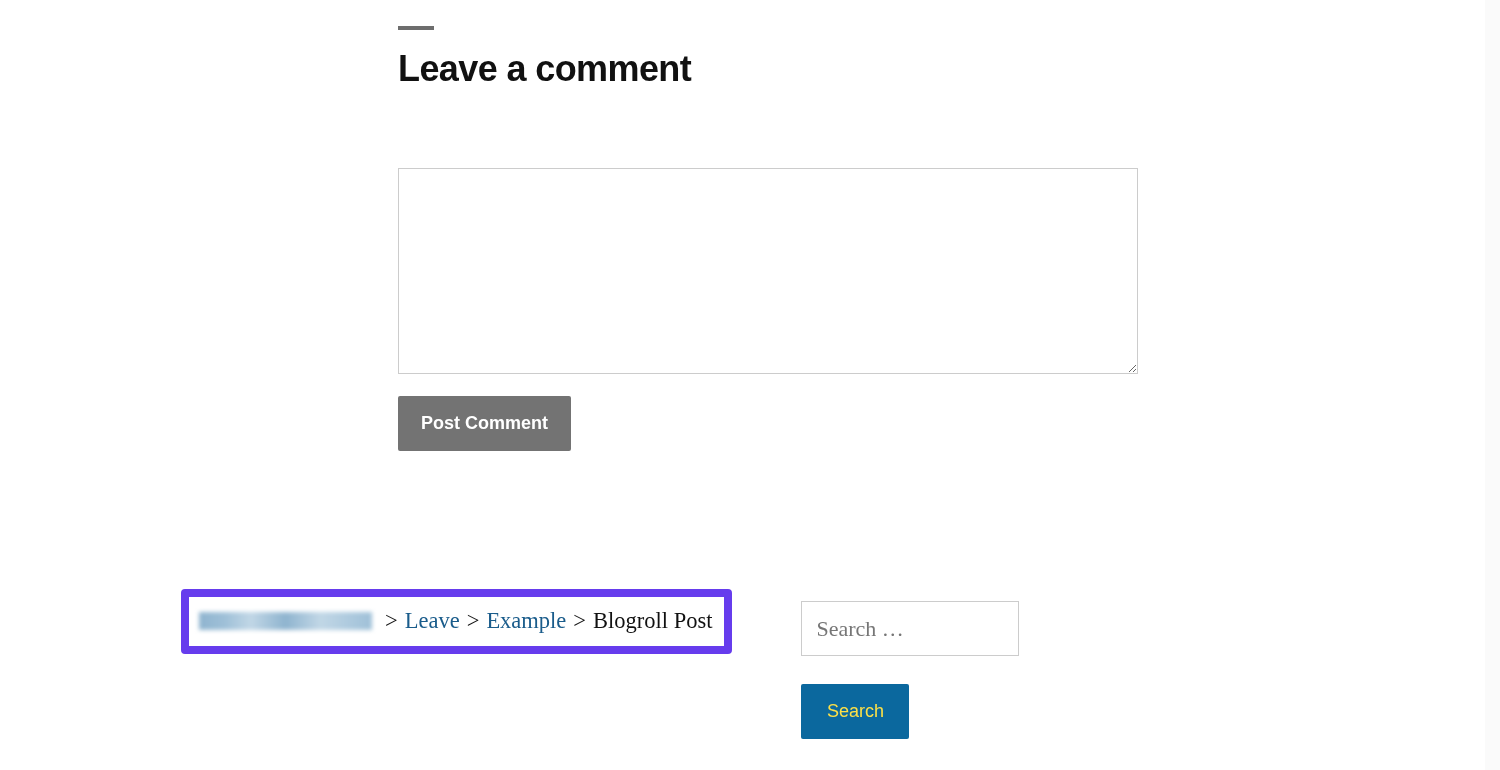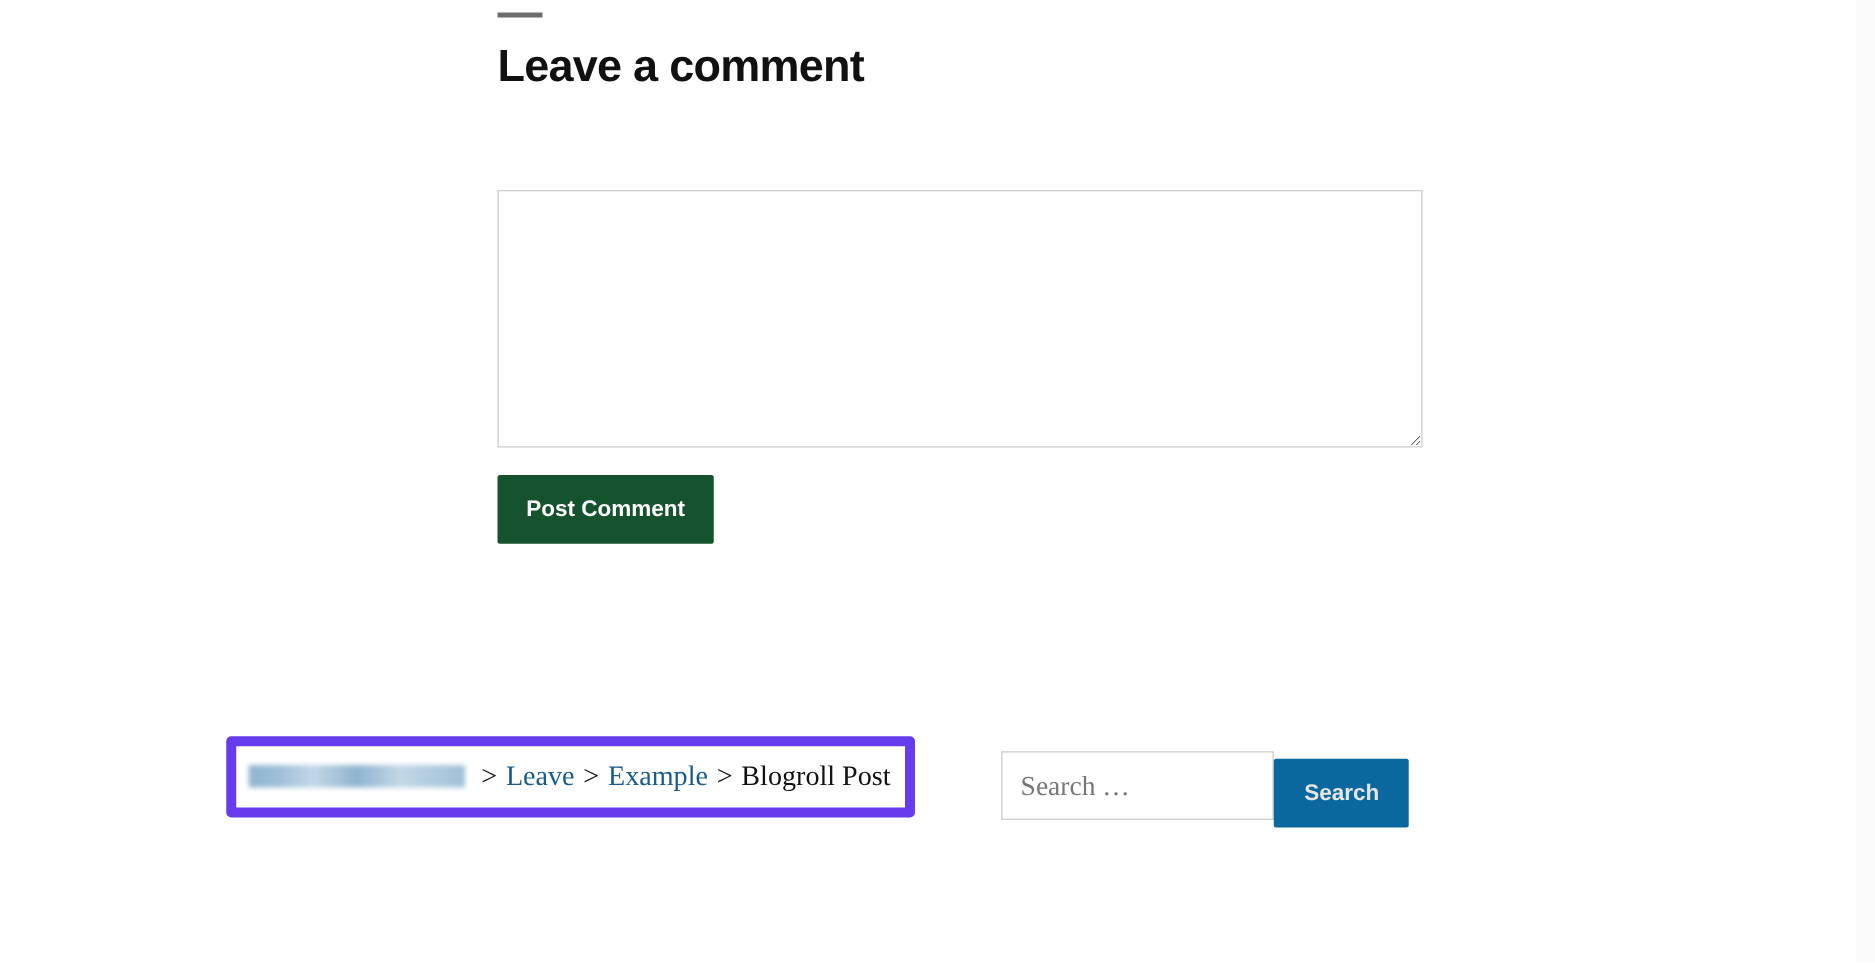--- a/index.html
+++ b/index.html
@@ -10,21 +10,21 @@
     body {
       font-family: -apple-system, BlinkMacSystemFont, "Segoe UI", "Helvetica Neue", Arial, sans-serif;
       background: #fff;
       width: 1500px;
       height: 770px;
       position: relative;
     }
     .content-wrap {
       margin-left: 398px;
       width: 740px;
-      padding-top: 10px;
+      padding-top: 26px;
     }
     .divider {
       width: 36px;
       height: 4px;
       background: #6d6d6d;
       margin-bottom: 18px;
     }
     .heading {
       font-size: 36px;
       font-weight: 700;
@@ -43,21 +43,21 @@
       height: 206px;
       border: 1px solid #ccc;
       padding: 10px;
       font-family: inherit;
       font-size: 16px;
       resize: both;
       display: block;
     }
     .post-comment-btn {
       margin-top: 22px;
-      background: #14532d;
+      background: #737373;
       color: #fff;
       border: none;
       padding: 17px 23px;
       font-size: 18px;
       font-weight: 700;
       cursor: pointer;
       border-radius: 2px;
     }
     .footer-row {
       position: absolute;
@@ -92,44 +92,44 @@
       margin: 0 7px;
     }
     .breadcrumb-link {
       color: #1a5c8b;
     }
     .breadcrumb-current {
       color: #111;
     }
     .search-col {
       display: flex;
-      flex-direction: row;
+      flex-direction: column;
       margin-top: 12px;
     }
     .search-input {
       width: 218px;
       height: 55px;
       border: 1px solid #ccc;
       padding: 0 14px;
       font-family: Georgia, "Times New Roman", serif;
       font-size: 22px;
       color: #666;
     }
     .search-input::placeholder {
       color: #767676;
     }
     .search-btn {
-      margin-top: 6px;
+      margin-top: 28px;
       width: 108px;
       background: #0b689e;
-      color: #e5e5e5;
+      color: #fde047;
       border: none;
       padding: 17px 0;
       font-size: 18px;
-      font-weight: 700;
+      font-weight: 400;
       cursor: pointer;
       border-radius: 2px;
       text-align: center;
     }
     .scrollbar-track {
       position: absolute;
       right: 0;
       top: 0;
       width: 15px;
       height: 770px;

